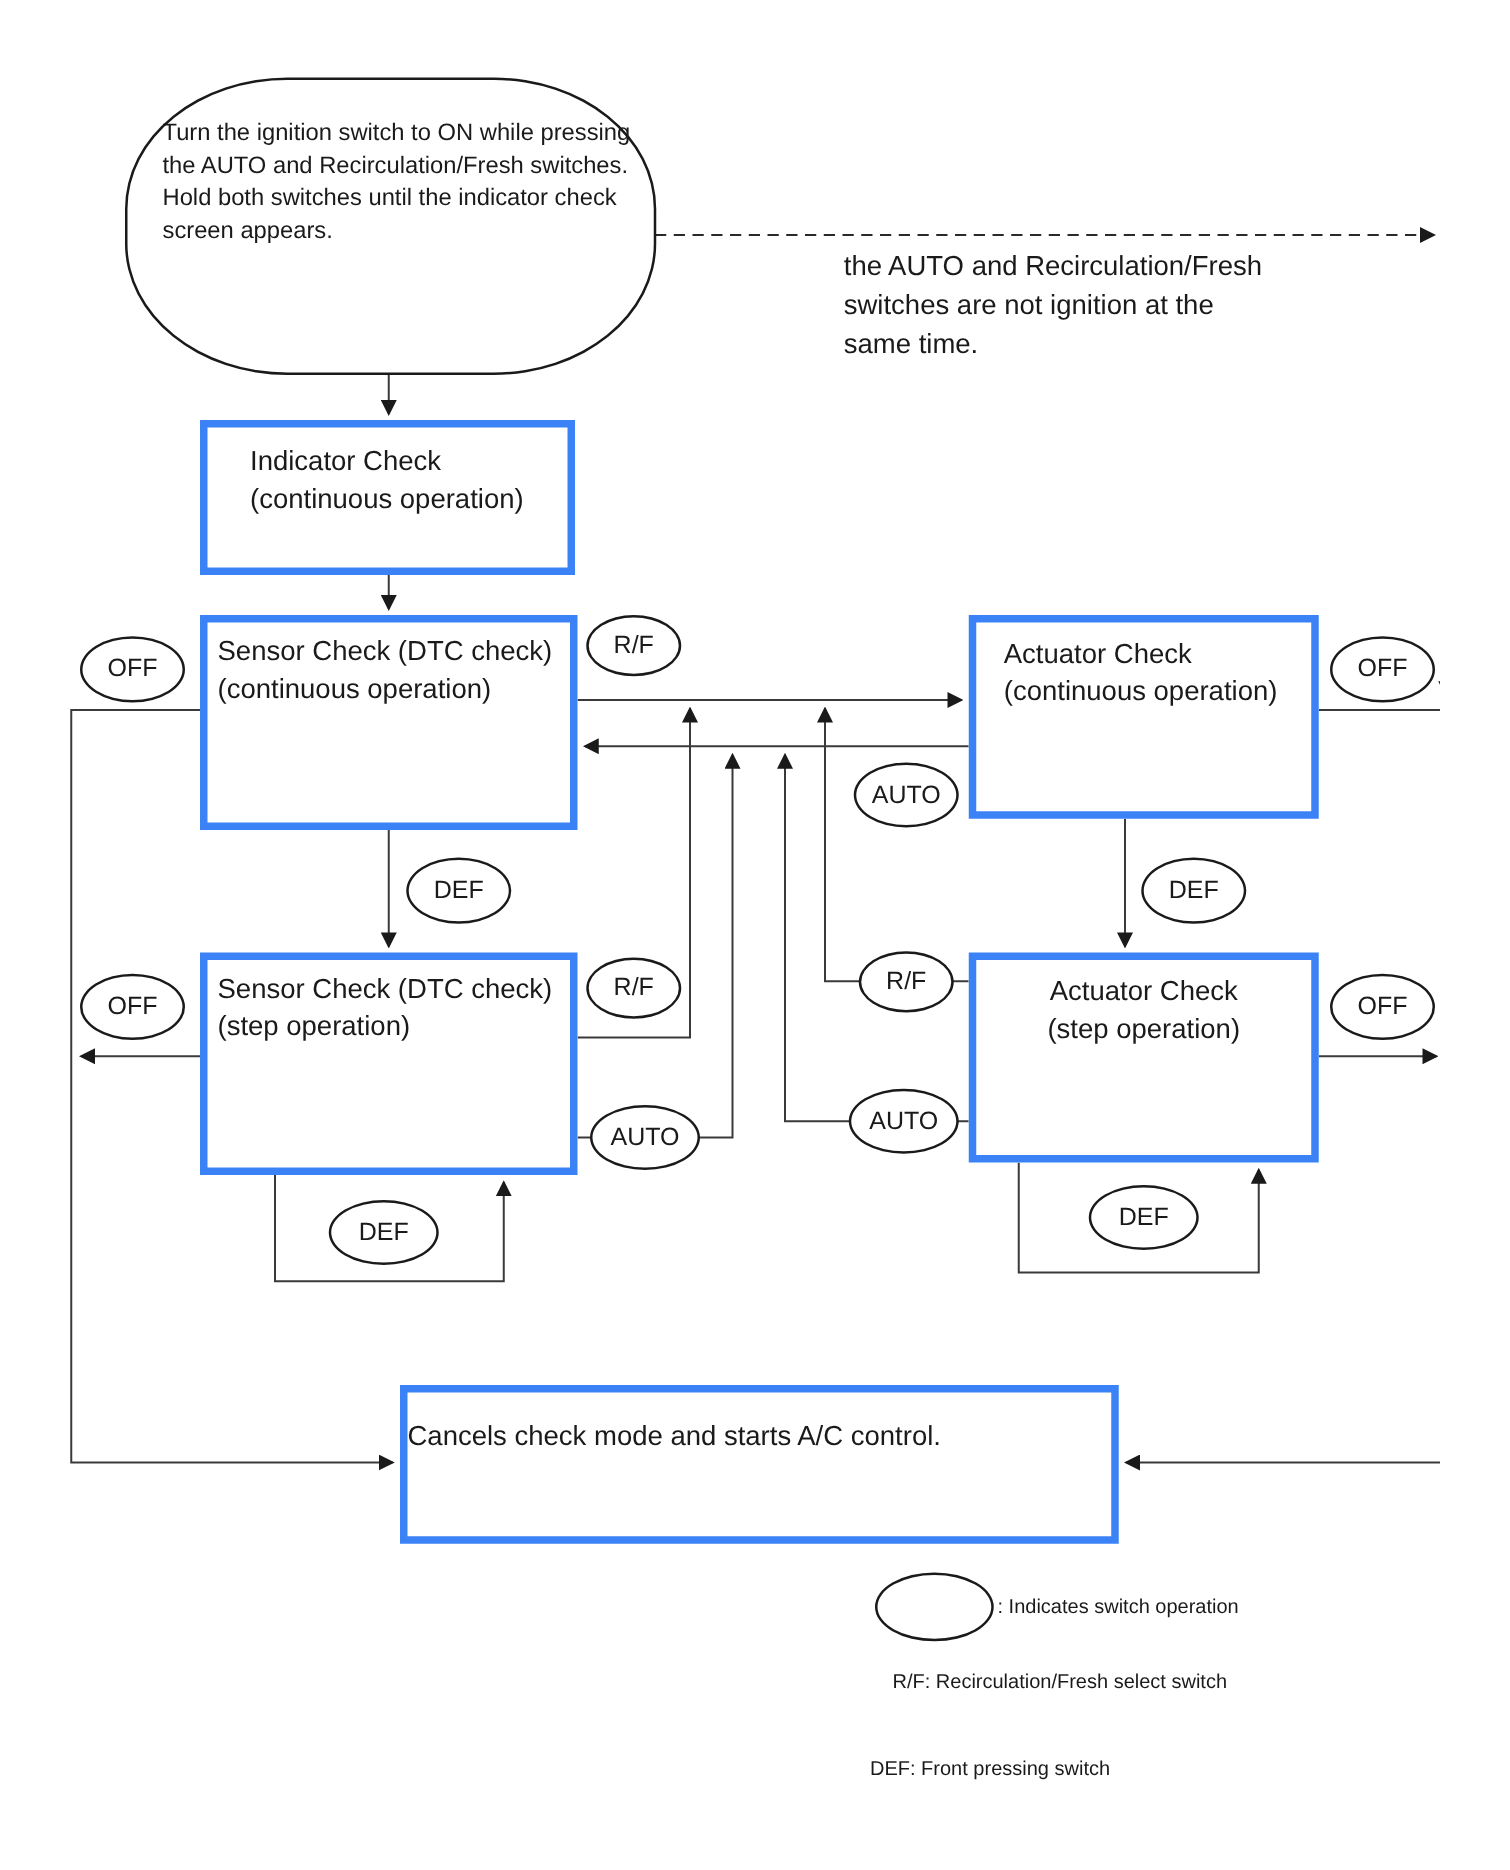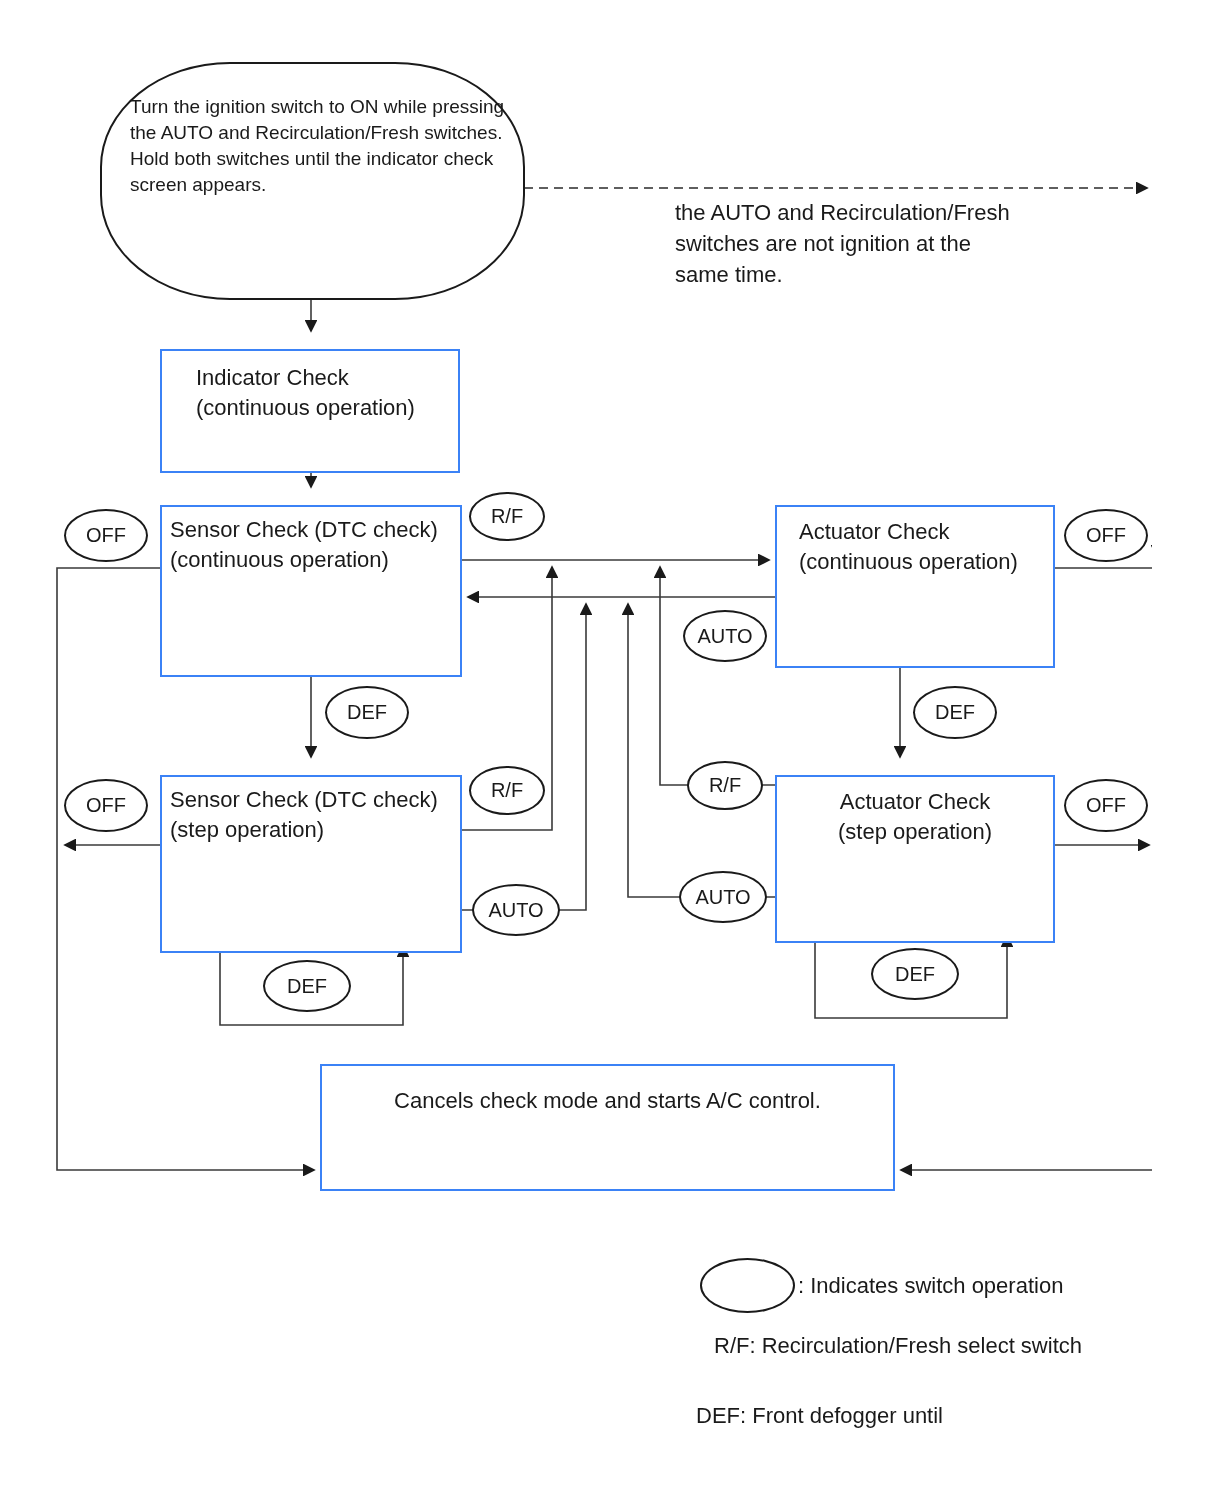--- a/index.html
+++ b/index.html
@@ -5,39 +5,39 @@
   html,body{margin:0;padding:0;background:#fff;}
   .canvas{
     position:relative;width:1152px;height:1496px;background:#fff;
     font-family:"Liberation Sans","DejaVu Sans",sans-serif;color:#1a1a1a;
     overflow:hidden;
   }
   .wires{position:absolute;left:0;top:0;width:1208px;height:1496px;}
   .wire{fill:none;stroke:#3a3a3a;stroke-width:1.6;}
   .wire-dash{fill:none;stroke:#2a2a2a;stroke-width:1.6;stroke-dasharray:9 6;}
   .node{
-    position:absolute;background:#fff;border:2px solid #3b82f6;
-    font-size:22px;line-height:30px;box-sizing:border-box;margin-top:13px;
+    position:absolute;background:#fff;border:6px solid #3b82f6;
+    font-size:22px;line-height:30px;box-sizing:border-box;
   }
   .stadium{
     position:absolute;left:100px;top:62px;width:425px;height:238px;
     background:#fff;border:2px solid #1a1a1a;border-radius:130px/105px;
     box-sizing:border-box;padding:30px 18px 0 28px;
     font-size:19px;line-height:26px;white-space:pre-line;
   }
   .note{
     position:absolute;left:675px;top:197px;font-size:22px;line-height:31px;
     white-space:pre-line;
   }
   .sw{
     position:absolute;background:#fff;border:2px solid #1a1a1a;border-radius:50%;
     display:flex;align-items:center;justify-content:center;
     font-size:20px;box-sizing:border-box;
   }
-  .legend-text{position:absolute;font-size:22px;line-height:28px;white-space:nowrap;}
+  .legend-text{position:absolute;font-size:16px;line-height:28px;white-space:nowrap;}
 </style>
 </head>
 <body>
 
 <div class="canvas">
 
   <svg class="wires" viewBox="0 0 1208 1496">
     <defs>
       <marker id="arr" viewBox="0 0 10 10" refX="8.6" refY="5" markerWidth="8" markerHeight="8" orient="auto-start-reverse">
         <path d="M0,0 L10,5 L0,10 z" fill="#1a1a1a"></path>
@@ -96,21 +96,21 @@
   <div class="node" style="left:160px;top:762px;width:302px;height:178px;padding:8px 4px 0 8px;">
     <div>Sensor Check (DTC check)</div>
     <div>(step operation)</div>
   </div>
 
   <div class="node" style="left:775px;top:762px;width:280px;height:168px;padding:10px 0 0 0;text-align:center;">
     <div>Actuator Check</div>
     <div>(step operation)</div>
   </div>
 
-  <div class="node" style="left:320px;top:1051px;width:575px;height:127px;padding:20px 0 0 0;text-align:center;">
+  <div class="node" style="left:320px;top:1108px;width:575px;height:127px;padding:20px 0 0 0;">
     <div>Cancels check mode and starts A/C control.</div>
   </div>
 
   <div class="sw" style="left:64px;top:509px;width:84px;height:53px;">
       <span>OFF</span>
     </div>
   <div class="sw" style="left:64px;top:779px;width:84px;height:53px;">
       <span>OFF</span>
     </div>
   <div class="sw" style="left:1064px;top:509px;width:84px;height:53px;">
@@ -149,15 +149,15 @@
   <div class="sw" style="left:263px;top:960px;width:88px;height:52px;">
       <span>DEF</span>
     </div>
   <div class="sw" style="left:871px;top:948px;width:88px;height:52px;">
       <span>DEF</span>
     </div>
 
   <div class="sw" style="left:700px;top:1258px;width:95px;height:55px;"></div>
   <div class="legend-text" style="left:798px;top:1272px;">: Indicates switch operation</div>
   <div class="legend-text" style="left:690px;top:1332px;margin-left:24px;">R/F: Recirculation/Fresh select switch</div>
-  <div class="legend-text" style="left:696px;top:1402px;">DEF: Front defogger until</div>
+  <div class="legend-text" style="left:696px;top:1402px;">DEF: Front pressing switch</div>
 
 </div>
 
 </body></html>

